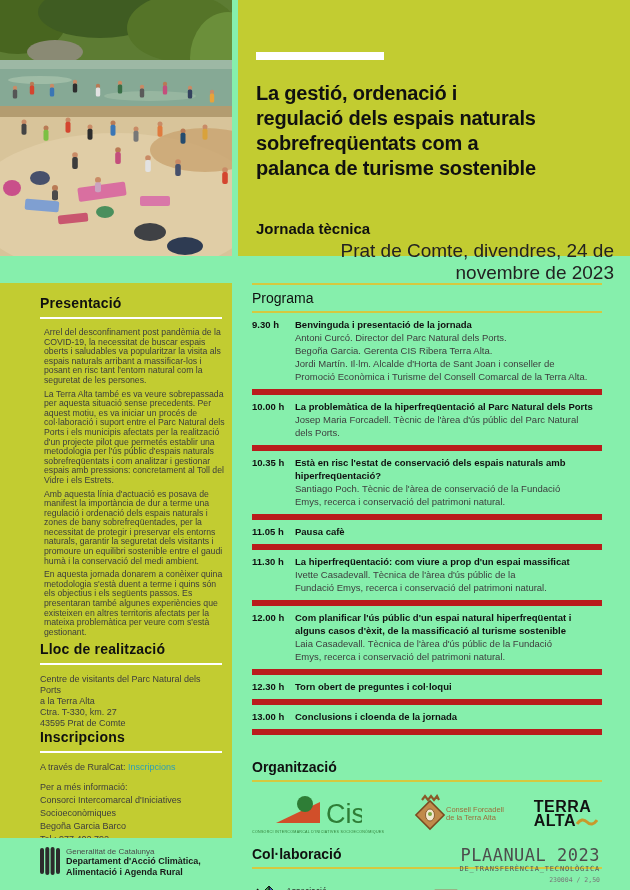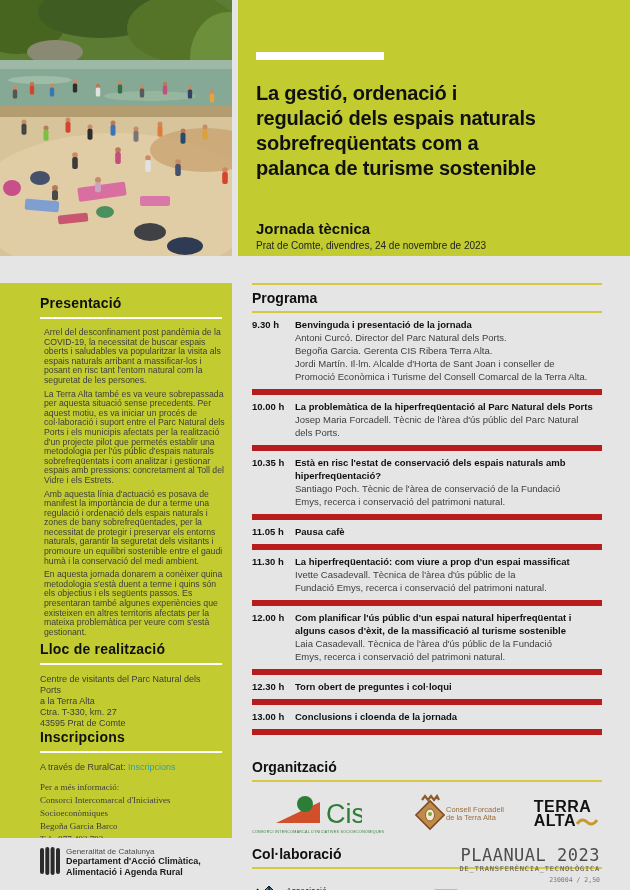--- a/index.html
+++ b/index.html
@@ -1,43 +1,43 @@
 <!DOCTYPE html>
 <html><head>
 <meta charset="utf-8">
 <style>
   html,body{margin:0;padding:0;background:#ffffff;}
-  .page{position:relative;width:630px;height:890px;background:#e5e5e5;overflow:hidden;
+  .page{position:relative;width:630px;height:890px;background:#86efac;overflow:hidden;
         font-family:"Liberation Sans",sans-serif;color:#1a1a1a;}
 
   
   .photo{position:absolute;left:0;top:0;width:232px;height:256px;}
   .title-block{position:absolute;left:238px;top:0;width:392px;height:256px;
                background:#c2cc31;box-sizing:border-box;padding:0 16px 0 18px;}
   .white-bar{width:128px;height:8px;background:#ffffff;margin-top:52px;}
   .main-title{margin-top:21px;font-size:20px;line-height:25px;font-weight:bold;color:#101010;letter-spacing:-0.2px;}
   .event-type{margin-top:39px;font-size:15px;font-weight:bold;color:#101010;}
-  .event-date{margin-top:3px;font-size:10px;color:#222;}
+  .event-date{margin-top:3px;font-size:19px;color:#222;text-align:right;}
 
   
   .left-col{position:absolute;left:0;top:283px;width:232px;height:555px;background:#c2cc31;
             box-sizing:border-box;padding:12px 10px 0 40px;overflow:hidden;}
   .left-col h2{margin:0;font-size:14px;font-weight:bold;color:#101010;letter-spacing:0.2px;}
   .white-rule{height:2px;background:#ffffff;margin:6px 0 9px 0;width:182px;}
   .para{font-size:8.7px;line-height:9.6px;color:#3d3d3d;margin:4px;width:182px;}
   .addr-line{font-size:9px;line-height:11px;color:#3d3d3d;}
   .sec-gap{margin-top:15px;}
   .link{color:#2b9eb8;cursor:pointer;}
   .insc-line{font-size:9px;line-height:11px;color:#3d3d3d;margin-top:2px;}
-  .info-block{margin-top:9px;font-family:Liberation Serif, serif;}
+  .info-block{margin-top:9px;}
 
   
   .right-col{position:absolute;left:252px;top:283px;width:350px;}
   .rule{height:2px;background:#d5c93f;}
-  .prog-head{font-size:14px;font-weight:bold;padding:5px 0 5px 0;color:#101010;}
+  .prog-head{font-size:14px;font-weight:normal;padding:5px 0 5px 0;color:#101010;}
   .prog-item{display:grid;grid-template-columns:43px 1fr;padding:5px 0 6px 0;
              border-bottom:6px solid #b91c1c;font-size:9.5px;line-height:13px;color:#3d3d3d;}
   .prog-time{font-weight:bold;color:#101010;}
   .prog-title{font-weight:bold;color:#101010;}
 
   .org-head{font-size:14px;font-weight:bold;color:#101010;margin-top:24px;}
   .org-rule{height:2px;background:#d5c93f;margin:5px 0 10px 0;}
   .logo-row{display:flex;align-items:center;justify-content:space-between;min-height:44px;padding-right:4px;}
   .logo{display:flex;align-items:center;}
   .cis-wrap{display:flex;flex-direction:column;}

